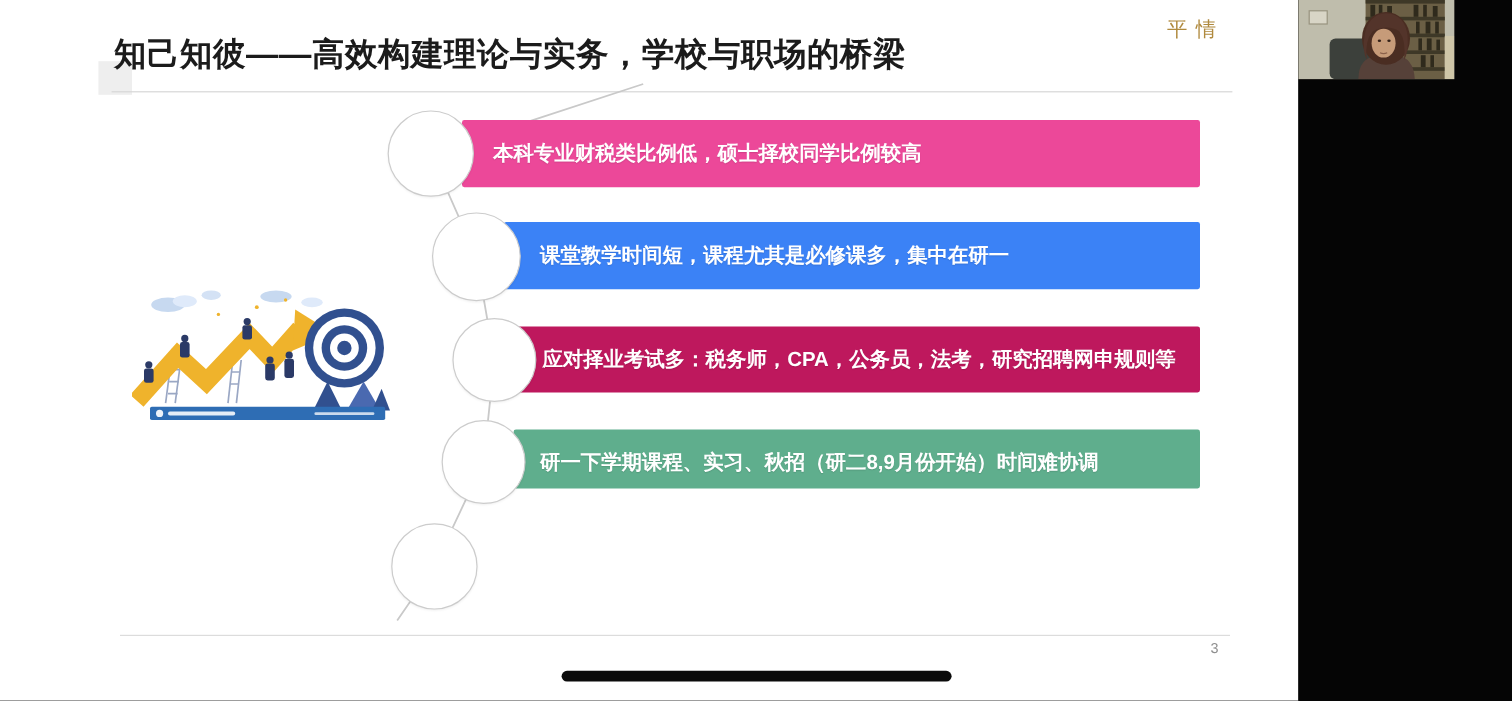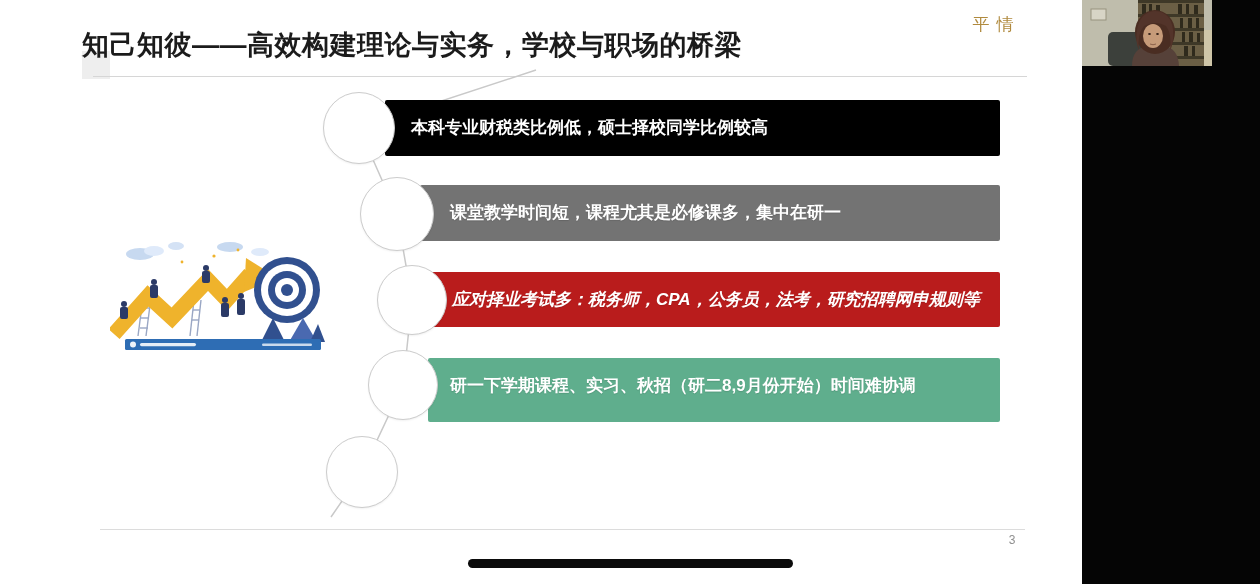--- a/index.html
+++ b/index.html
@@ -6,21 +6,21 @@
   html,body { width:1260px; height:584px; overflow:hidden; background:#000; }
   body { font-family:"Liberation Sans","DejaVu Sans",sans-serif; position:relative; }
 
   .screen { position:absolute; inset:0; }
 
   
   .slide-area { position:absolute; left:0; top:0; width:1082px; height:584px; background:#ffffff; }
 
   .ghost-square { position:absolute; left:82px; top:51px; width:28px; height:28px; background:#eeeeee; }
 
-  .slide-title { position:absolute; left:82px; top:27px; width:880px;
+  .slide-title { position:absolute; left:95px; top:27px; width:880px;
                  font-size:27px; font-weight:800; color:#1b1b1b; letter-spacing:0.5px; white-space:nowrap; }
 
   .title-divider { position:absolute; left:93px; top:76px; width:934px; height:1px; background:#d6d6d6; }
   .bottom-divider { position:absolute; left:100px; top:529px; width:925px; height:1px; background:#dcdcdc; }
 
   .page-number { position:absolute; left:1000px; top:533px; width:24px; text-align:center;
                  font-size:12px; color:#8f8f8f; }
 
   
   .logo { position:absolute; left:948px; top:12px; width:90px; text-align:center; }
@@ -30,21 +30,21 @@
 
   
   .connector-svg { position:absolute; left:0; top:0; z-index:1; }
 
   .banner { position:absolute; height:56px; line-height:56px; border-radius:2px; z-index:2;
             color:#ffffff; font-size:17px; font-weight:700; white-space:nowrap; overflow:hidden;
             text-shadow:0 1px 1px rgba(0,0,0,0.12); }
   .b1 { left:385px; top:100px; width:615px; padding-left:26px; }
   .b2 { left:420px; top:185px; width:580px; padding-left:30px; }
   .b3 { left:428px; top:272px; width:572px; height:55px; line-height:55px; padding-left:24px; }
-  .b4 { left:428px; top:358px; width:572px; height:64px; line-height:55px; padding-left:22px; }
+  .b4 { left:428px; top:358px; width:572px; height:49px; line-height:55px; padding-left:22px; }
   .b5 { left:390px; top:445px; width:610px; padding-left:22px; }
 
   .node-circle { position:absolute; background:#ffffff; border:1px solid #cccccc; border-radius:50%;
                  z-index:3; box-shadow:0 1px 2px rgba(0,0,0,0.06); }
   .c1 { left:323px; top:92px;  width:72px; height:72px; }
   .c2 { left:360px; top:177px; width:74px; height:74px; }
   .c3 { left:377px; top:265px; width:70px; height:70px; }
   .c4 { left:368px; top:350px; width:70px; height:70px; }
   .c5 { left:326px; top:436px; width:72px; height:72px; }
 
@@ -71,23 +71,23 @@
     <div class="title-divider"></div>
 
     <div class="logo">
       <div class="logo-subtext">平情</div>
     </div>
 
     <svg class="connector-svg" width="1082" height="584" viewBox="0 0 1082 584">
       <polyline points="536,70 359,128 397,214 412,300 403,385 362,472 331,517" fill="none" stroke="#c9c9c9" stroke-width="1.5"></polyline>
     </svg>
 
-    <div class="banner b1" style="background: #000000;">本科专业财税类比例低，硕士择校同学比例较高</div>
-    <div class="banner b2" style="background: #737373;">课堂教学时间短，课程尤其是必修课多，集中在研一</div>
-    <div class="banner b3" style="background: #b91c1c; font-style: italic;">应对择业考试多：税务师，CPA，公务员，法考，研究招聘网申规则等</div>
+    <div class="banner b1" style="background: #ec4899;">本科专业财税类比例低，硕士择校同学比例较高</div>
+    <div class="banner b2" style="background: #3b82f6;">课堂教学时间短，课程尤其是必修课多，集中在研一</div>
+    <div class="banner b3" style="background: #be185d;">应对择业考试多：税务师，CPA，公务员，法考，研究招聘网申规则等</div>
     <div class="banner b4" style="background: rgb(95, 174, 141);">研一下学期课程、实习、秋招（研二8,9月份开始）时间难协调</div>
 
     <div class="node-circle c1"></div>
     <div class="node-circle c2"></div>
     <div class="node-circle c3"></div>
     <div class="node-circle c4"></div>
     <div class="node-circle c5"></div>
 
     <svg class="illustration" viewBox="0 0 215 118">
 

